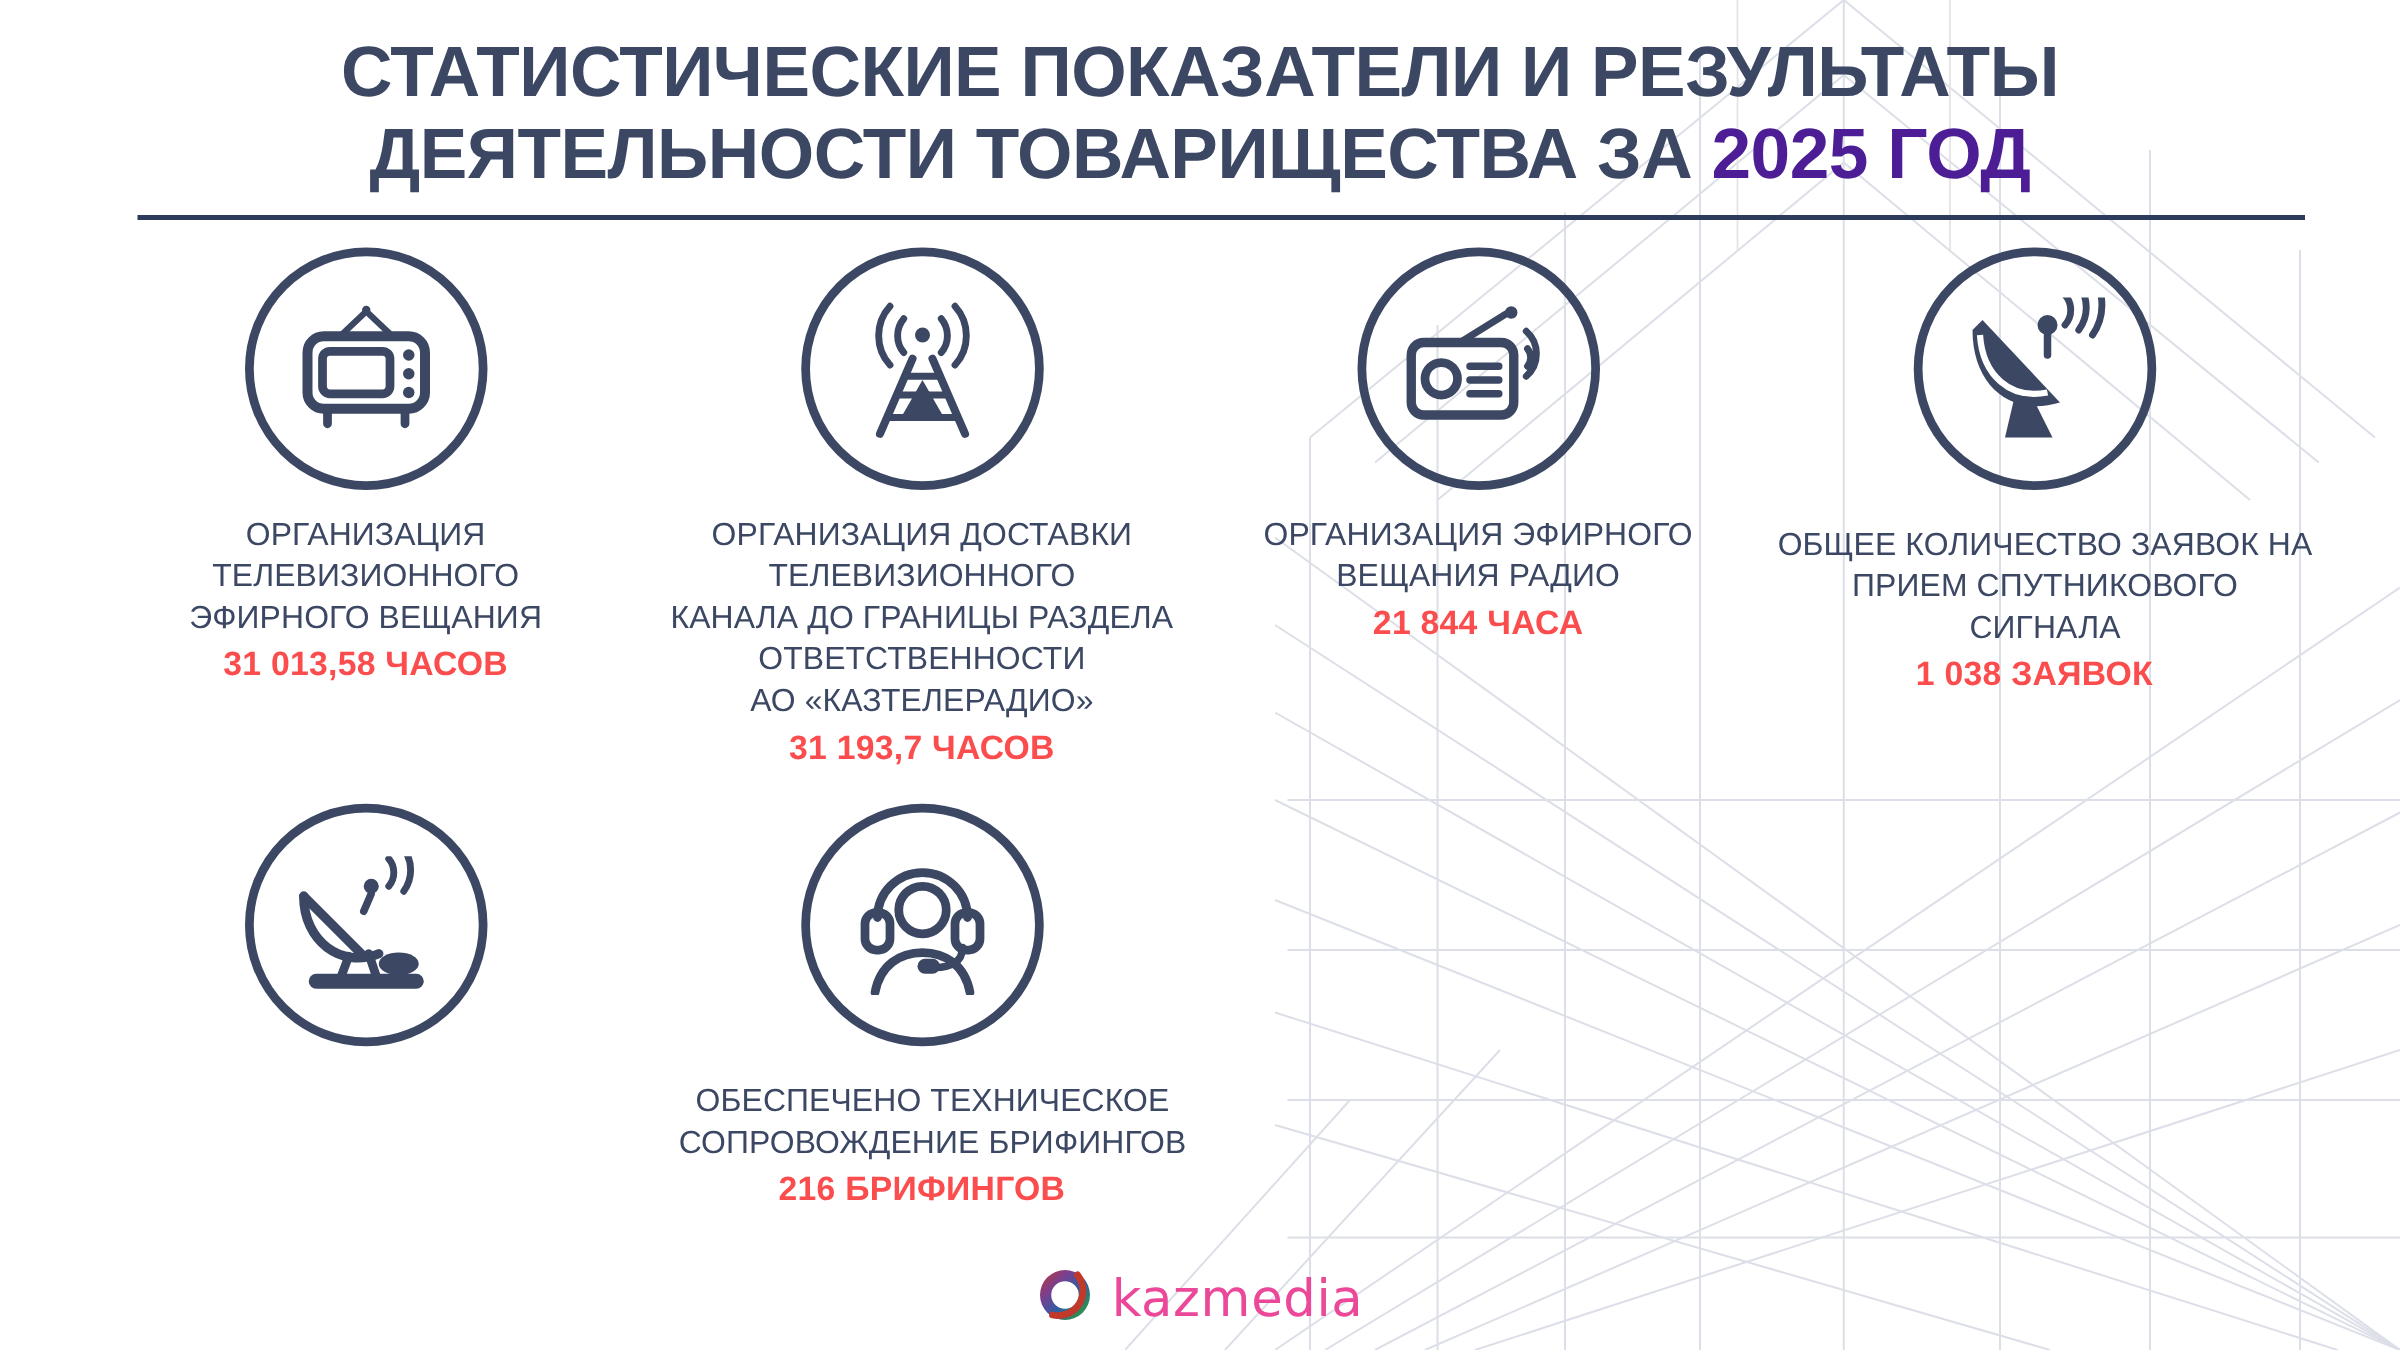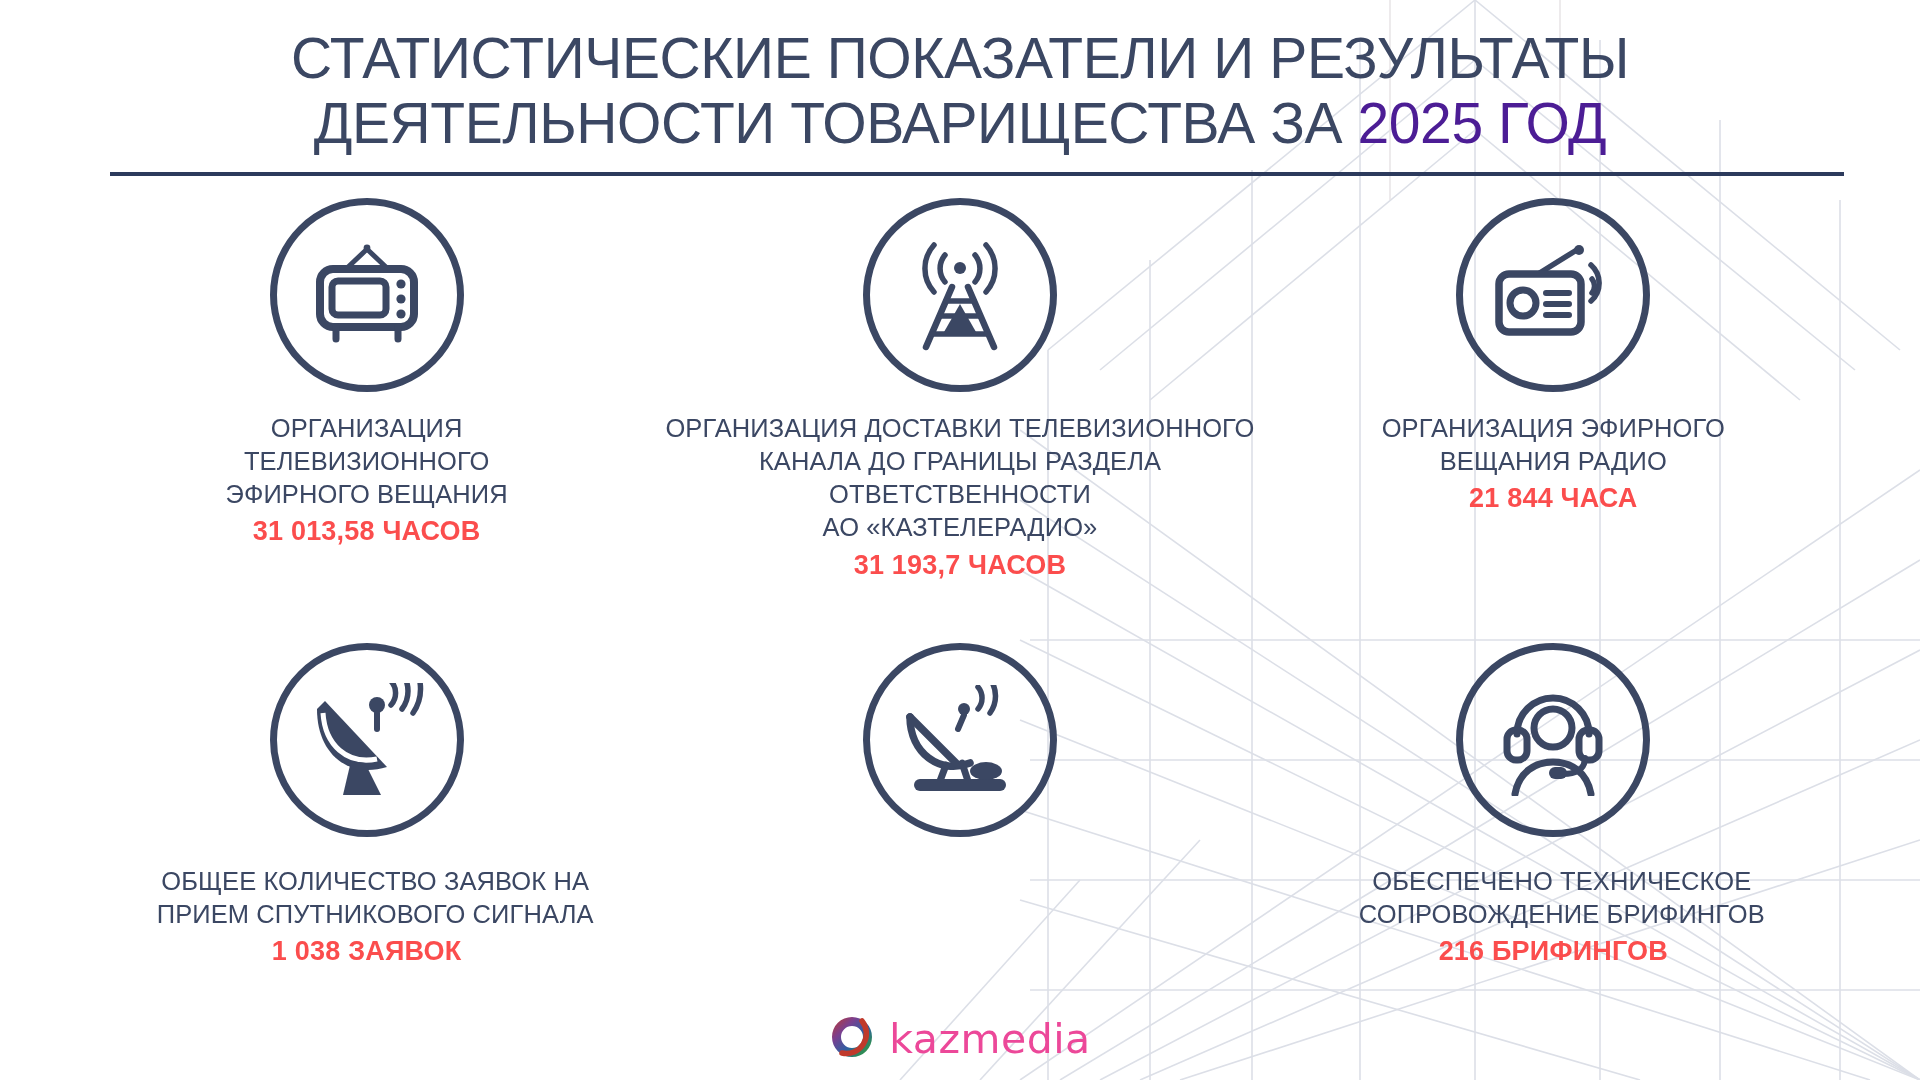--- a/index.html
+++ b/index.html
@@ -33,21 +33,21 @@
     display: flex;
     flex-direction: column;
   }
 
   
   .header {
     padding: 26px 110px 0 110px;
     text-align: center;
   }
   .title {
-    font-weight: normal;
+    font-weight: bold;
     font-size: 57px;
     line-height: 1.14;
     letter-spacing: -0.4px;
     color: #3b4763;
     text-transform: uppercase;
     white-space: nowrap;
   }
   .title .year {
     color: #4c1d95;
   }
@@ -55,21 +55,21 @@
     margin: 16px auto 0 auto;
     width: 1734px;
     height: 4px;
     background: #2c3a5c;
   }
 
   
   .grid {
     flex: 1;
     display: grid;
-    grid-template-columns: repeat(3, 1fr);
+    grid-template-columns: repeat(4, 1fr);
     grid-template-rows: 1fr 1fr;
     padding: 14px 70px 0 70px;
     box-sizing: border-box;
   }
   .card {
     display: flex;
     flex-direction: column;
     align-items: center;
     padding-top: 8px;
   }

